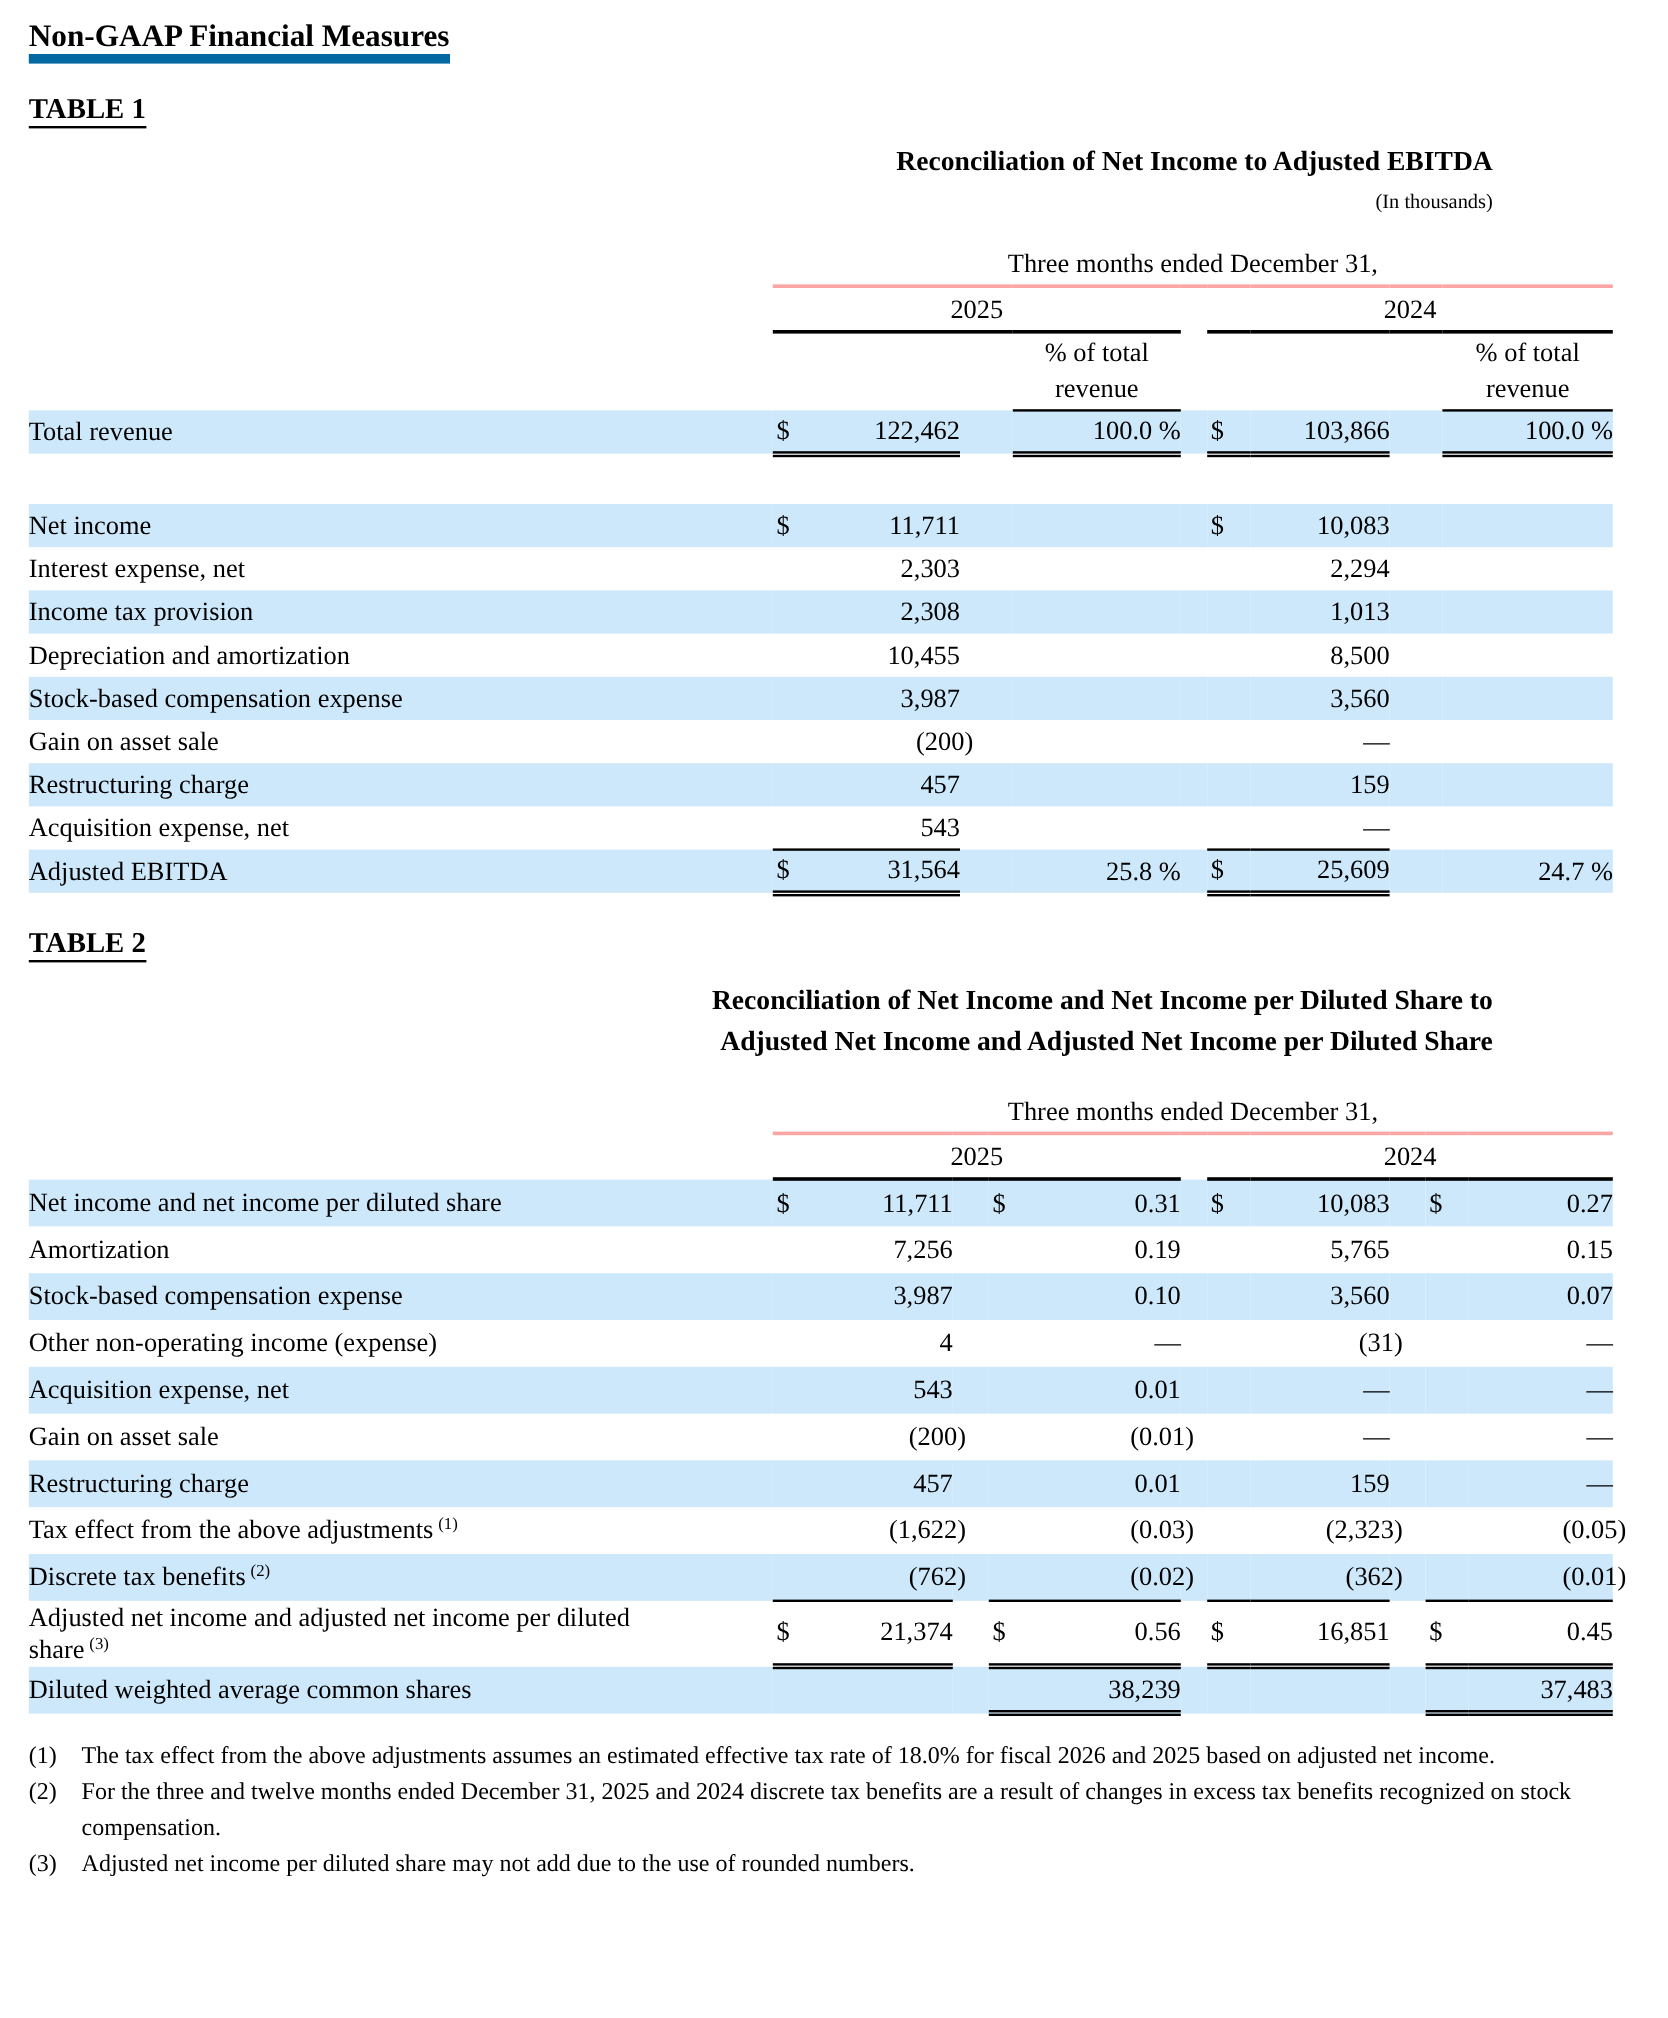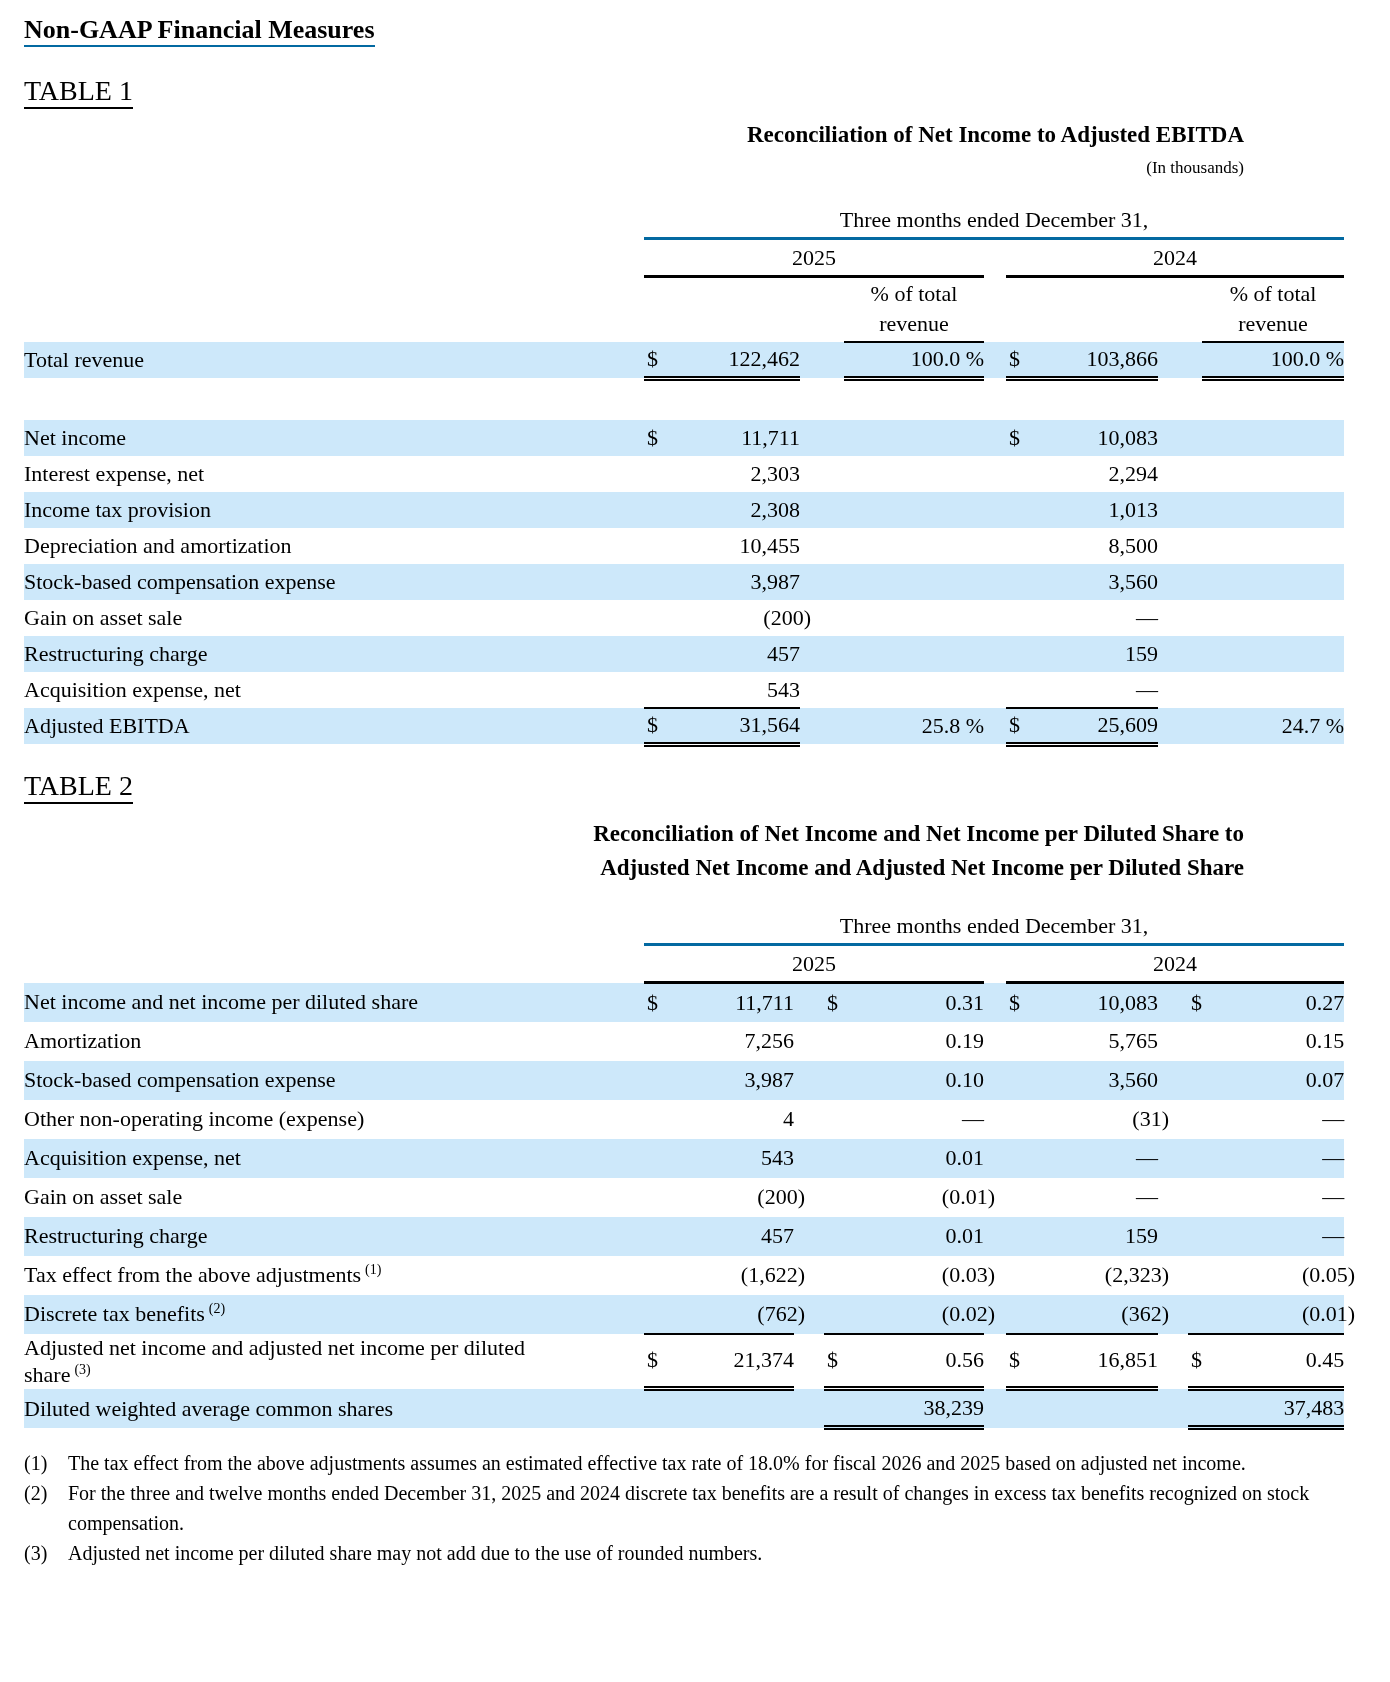--- a/index.html
+++ b/index.html
@@ -6,23 +6,23 @@
   html, body { margin: 0; padding: 0; }
   body {
     width: 1390px; height: 1682px;
     background: #ffffff; color: #000;
     font-family: "Liberation Serif", "DejaVu Serif", serif;
     overflow: hidden;
   }
   .page { padding: 14px 0 0 24px; }
 
   .page-heading { font-size: 26px; font-weight: bold; line-height: 32px; margin: 0; }
-  .page-heading span { border-bottom: 2px solid #0369a1; padding-bottom: 1px; }
-
-  .tbl-label { font-size: 28px; line-height: 30px; margin-top: 30px; }
+  .page-heading span { border-bottom: 8px solid #0369a1; padding-bottom: 1px; }
+
+  .tbl-label { font-size: 24px; line-height: 30px; margin-top: 30px; font-weight: bold; }
   .tbl-label span { border-bottom: 2px solid #000; padding-bottom: 1px; }
 
   .titles { width: 1220px; text-align: right; }
   .tbl-title { font-weight: bold; font-size: 23px; line-height: 34px; margin-top: 12px; }
   .tbl-title2 { font-weight: bold; font-size: 23px; line-height: 34px; }
   .tbl-sub { font-size: 17px; line-height: 32px; }
 
   table { border-collapse: collapse; table-layout: fixed; width: 1320px; margin-top: 14px; }
   td {
     font-size: 22px; padding: 0; vertical-align: middle;
@@ -41,21 +41,21 @@
   .p   { text-align: right; }
   .g, .gg { }
 
   .ul  { border-bottom: 2px solid #000; }
   .dul { border-bottom: 5px double #000; }
 
   thead td { vertical-align: bottom; padding-bottom: 4px; }
   thead tr.hdr-period { height: 40px; }
   thead tr.hdr-years { height: 38px; }
   thead tr.hdr-pct { height: 66px; }
-  .period { border-bottom: 3px solid #0369a1; text-align: center; }
+  .period { border-bottom: 3px solid #fca5a5; text-align: center; }
   .yr { border-bottom: 3px solid #000; text-align: center; margin-top: 36px; }
   .pcthdr { border-bottom: 2px solid #000; text-align: center; line-height: 30px; padding-bottom: 2px; }
 
   sup { font-size: 14px; margin-left: 4px; }
   .paren { margin-right: -11px; }
 
   .footnotes { margin-top: 18px; width: 1330px; }
   .footnote { display: flex; font-size: 20px; line-height: 30px; }
   .fn-num { width: 44px; flex: none; }
   .fn-text { flex: 1; }

